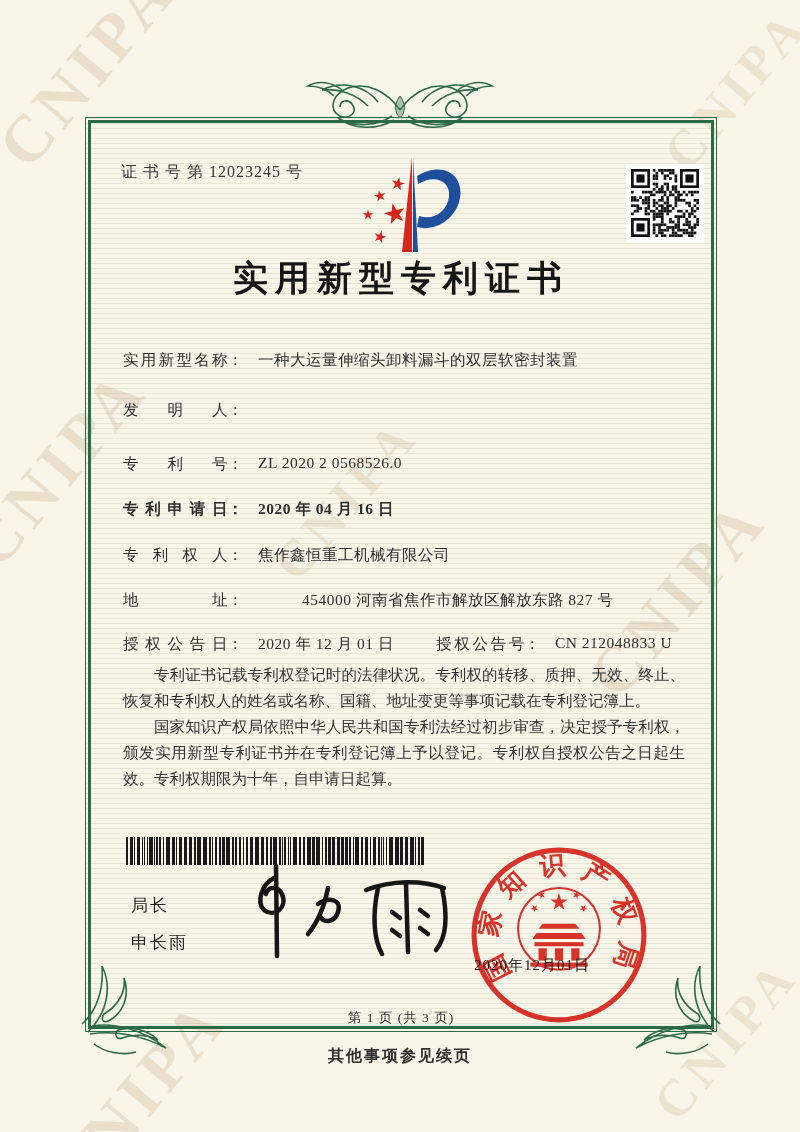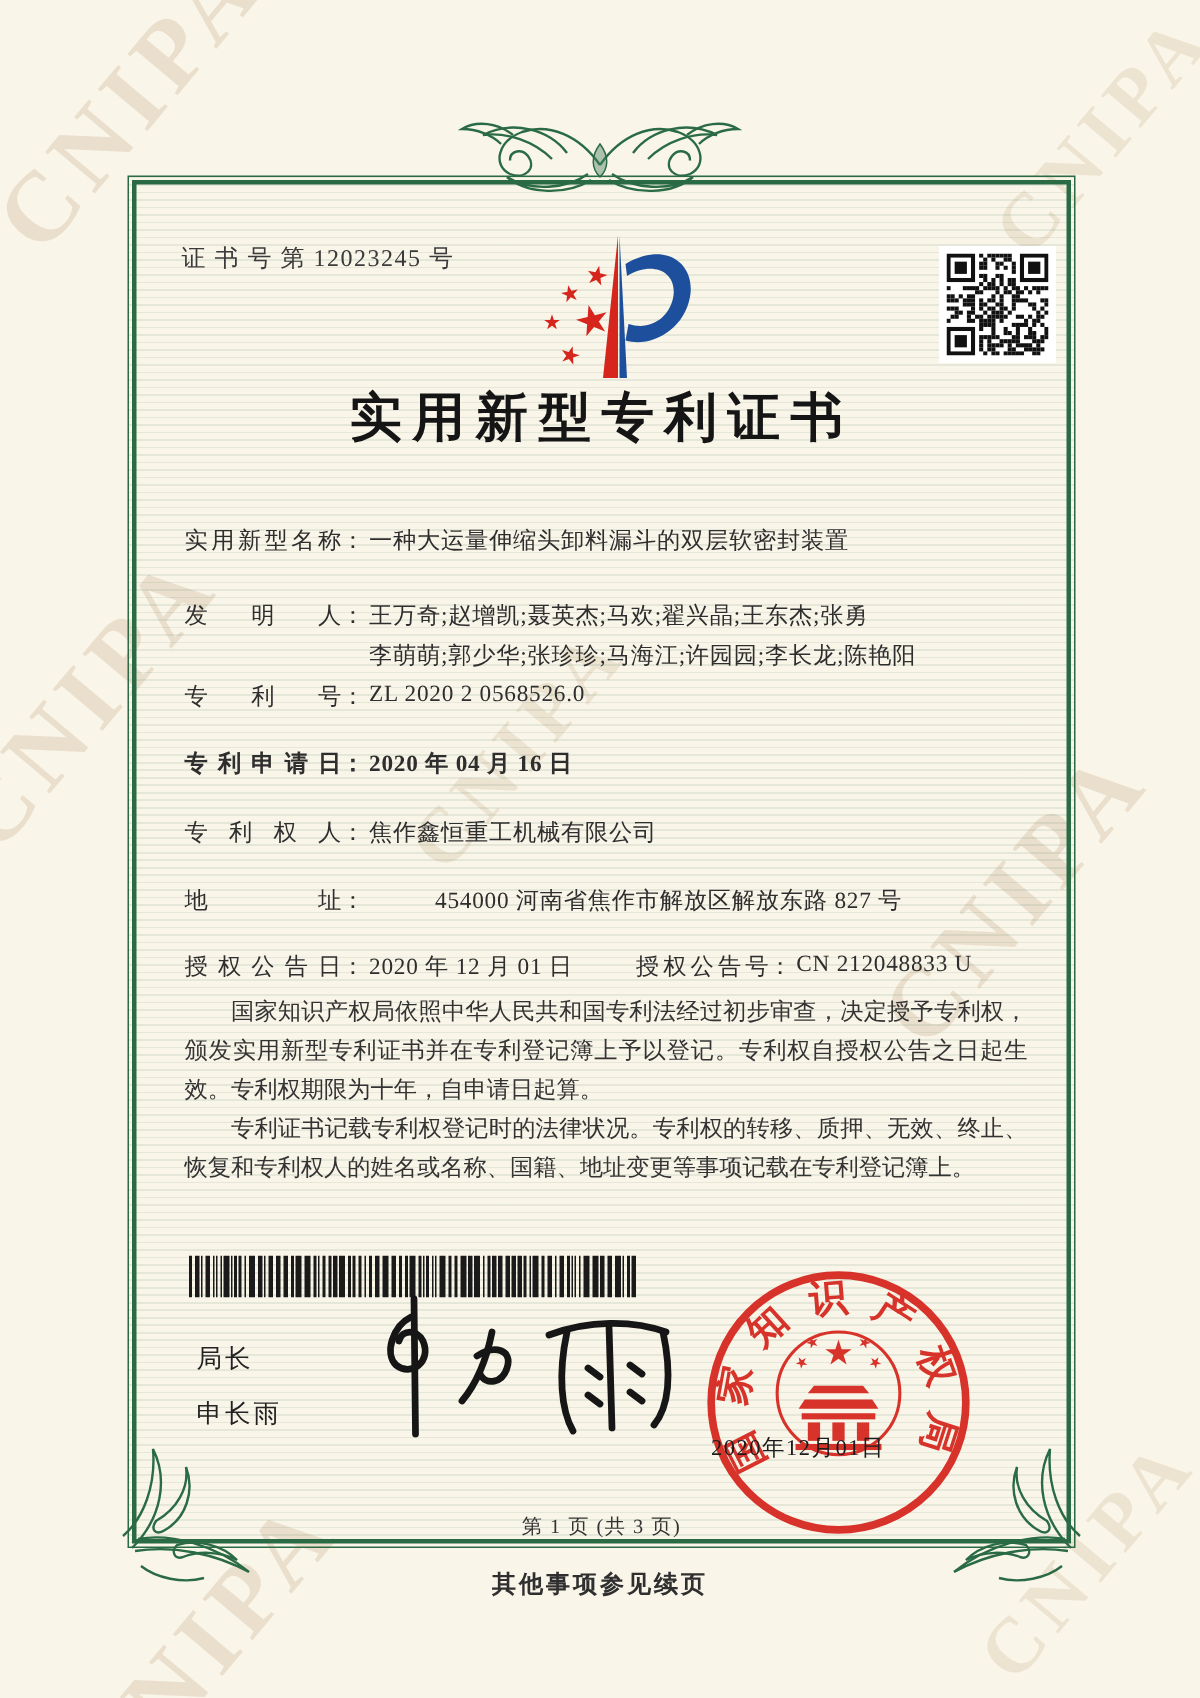--- a/index.html
+++ b/index.html
@@ -47,21 +47,21 @@
     position:absolute;left:0;top:137px;width:100%;
     text-align:center;font-size:35px;font-weight:bold;color:#151515;
     letter-spacing:7px;
   }
 
   .row{position:absolute;left:37px;display:flex;font-size:15.5px;color:#2e2e2e;}
   .lbl{display:flex;width:120px;flex:none;}
   .lbl-t{flex:1;text-align:justify;text-align-last:justify;}
   .lbl2{display:flex;width:104px;flex:none;margin-left:42px;}
   .colon{margin-left:0;}
-  .val{margin-left:3px;letter-spacing:0.5px;}
+  .val{margin-left:15px;letter-spacing:0.5px;}
   .val .l2{margin-top:6px;}
 
   .body-paras{
     position:absolute;left:37px;top:544px;width:562px;
     font-size:15.5px;line-height:26px;color:#333;text-align:justify;
   }
   .body-paras p{margin:0;text-indent:2em;}
 
   .barcode{position:absolute;left:40px;top:719px;}
   .barcode svg{display:block;fill:#1a1a1a;}
@@ -387,24 +387,20 @@
           <span class="colon">：</span>
         </span>
       <span class="val">一种大运量伸缩头卸料漏斗的双层软密封装置</span>
     </div>
 
     <div class="row" style="top:282px;">
       <span class="lbl">
           <span class="lbl-t">发明人</span>
           <span class="colon">：</span>
         </span>
-      <span class="val">
-        <div>王万奇;赵增凯;聂英杰;马欢;翟兴晶;王东杰;张勇</div>
-        <div class="l2">李萌萌;郭少华;张珍珍;马海江;许园园;李长龙;陈艳阳</div>
-      </span>
     </div>
 
     <div class="row" style="top:336px;">
       <span class="lbl">
           <span class="lbl-t">专利号</span>
           <span class="colon">：</span>
         </span>
       <span class="val">ZL 2020 2 0568526.0</span>
     </div>
 
@@ -439,22 +435,22 @@
         </span>
       <span class="val">2020 年 12 月 01 日</span>
       <span class="lbl2">
           <span class="lbl-t">授权公告号</span>
           <span class="colon">：</span>
         </span>
       <span class="val">CN 212048833 U</span>
     </div>
 
     <div class="body-paras">
+      <p>专利证书记载专利权登记时的法律状况。专利权的转移、质押、无效、终止、恢复和专利权人的姓名或名称、国籍、地址变更等事项记载在专利登记簿上。</p>
       <p>国家知识产权局依照中华人民共和国专利法经过初步审查，决定授予专利权，颁发实用新型专利证书并在专利登记簿上予以登记。专利权自授权公告之日起生效。专利权期限为十年，自申请日起算。</p>
-      <p>专利证书记载专利权登记时的法律状况。专利权的转移、质押、无效、终止、恢复和专利权人的姓名或名称、国籍、地址变更等事项记载在专利登记簿上。</p>
     </div>
 
     <div class="barcode">
       <svg width="302" height="28" viewBox="0 0 302 28">
           <g id="barcode-bars">
             <rect x="0" y="0" width="2" height="28"></rect>
             <rect x="4" y="0" width="3" height="28"></rect>
             <rect x="8" y="0" width="1" height="28"></rect>
             <rect x="11" y="0" width="3" height="28"></rect>
             <rect x="16" y="0" width="1" height="28"></rect>

